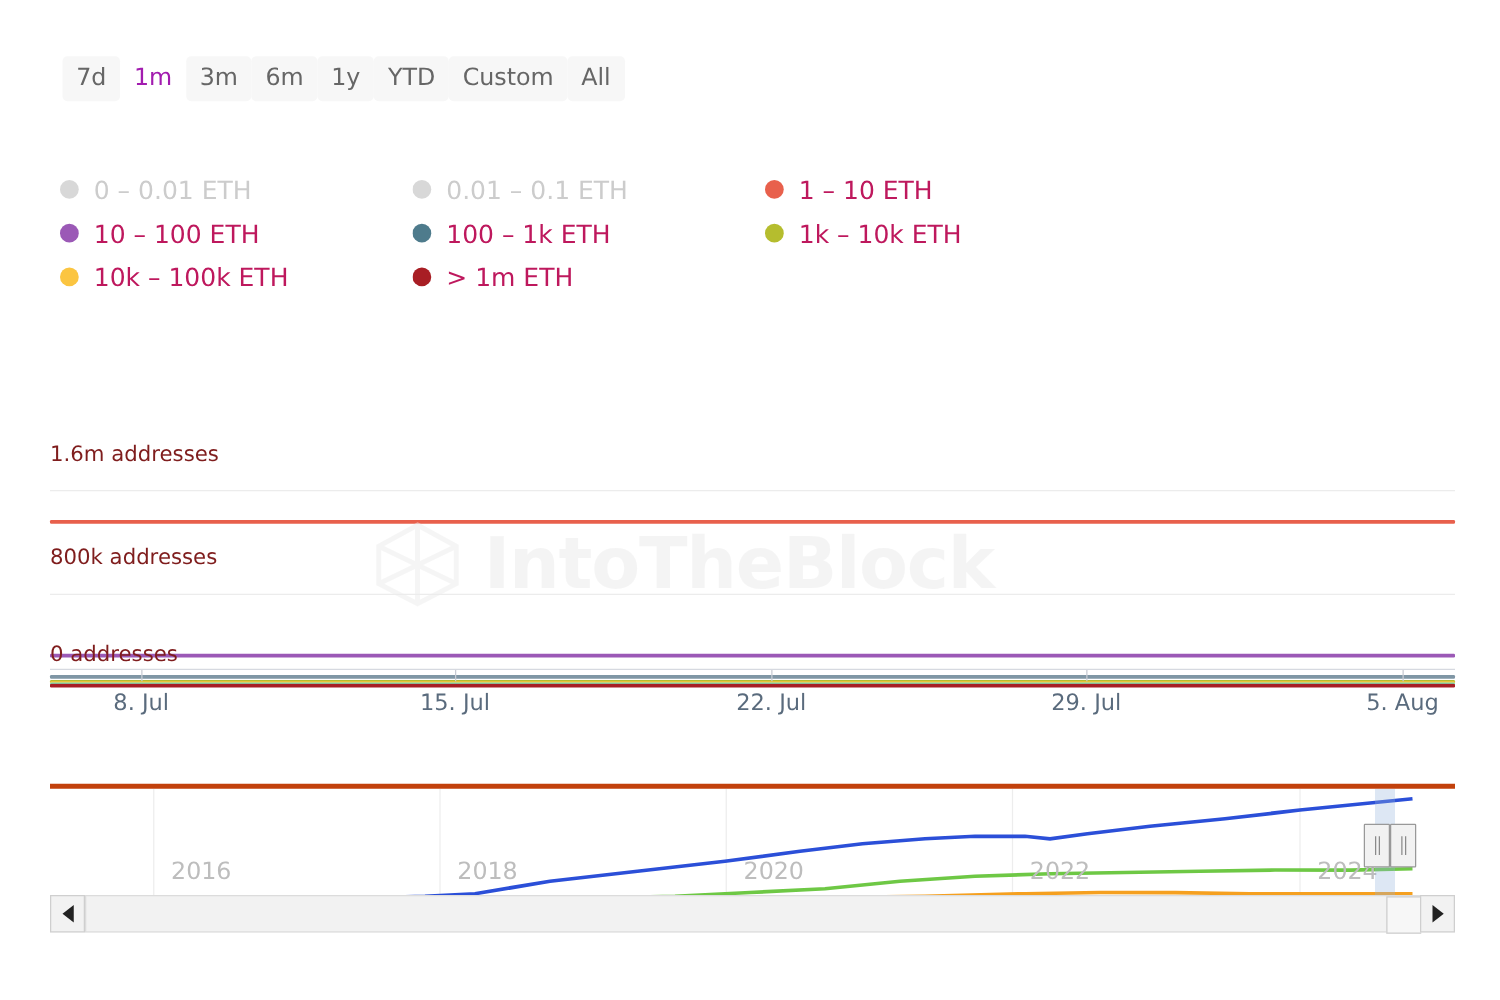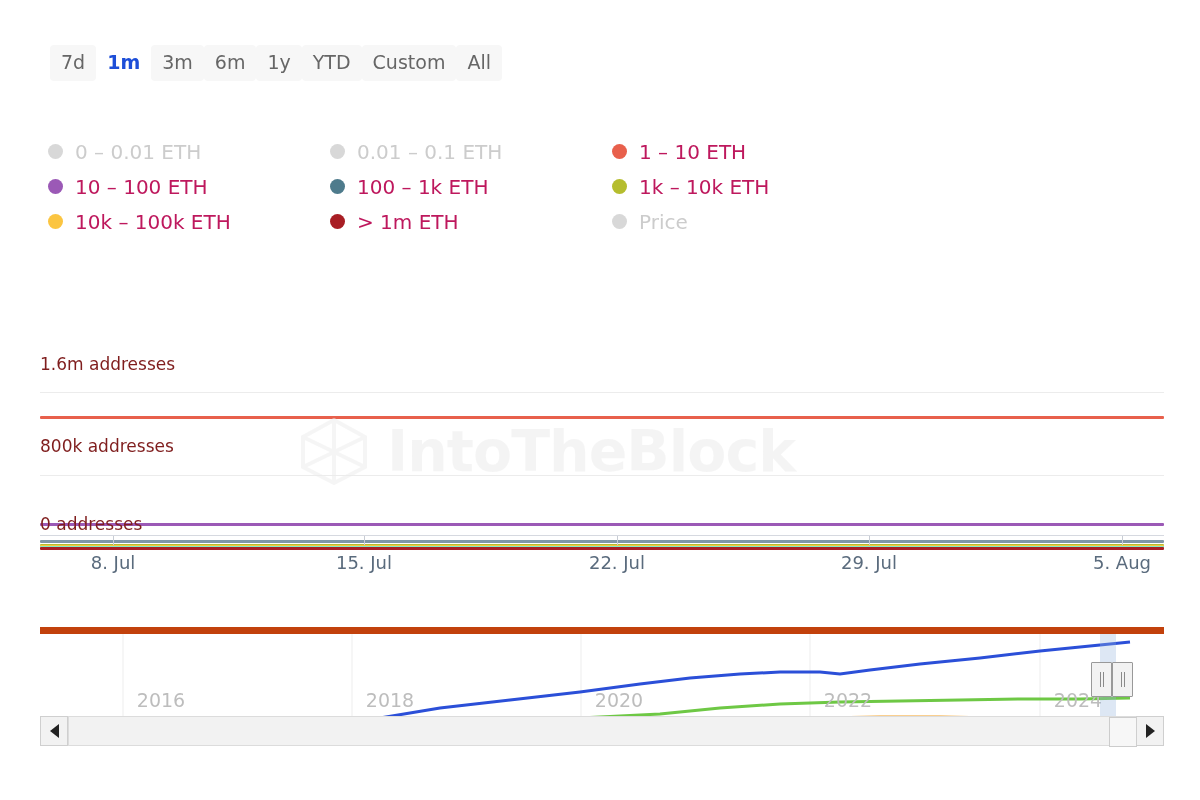--- a/index.html
+++ b/index.html
@@ -30,22 +30,22 @@
     padding: 8px 11px 9px 11px;
     border-radius: 4px;
     background: #f7f7f7;
     color: #666666;
     cursor: pointer;
     white-space: nowrap;
     font-family: "DejaVu Sans", "Liberation Sans", sans-serif;
   }
   .range-btn.selected {
     background: transparent;
-    color: #1d4ed8;
-    font-weight: bold;
+    color: #a21caf;
+    font-weight: normal;
   }
 
   
   .legend {
     position: absolute;
     left: 48px;
     top: 134px;
     width: 870px;
     display: flex;
     flex-wrap: wrap;
@@ -155,21 +155,21 @@
     font-family: "DejaVu Sans", "Liberation Sans", sans-serif;
   }
 
   
   .navigator {
     position: absolute;
     left: 40px;
     top: 627px;
     width: 1124px;
     height: 90px;
-    border-top: 7px solid #c2410c;
+    border-top: 4px solid #c2410c;
     background: #ffffff;
     overflow: hidden;
   }
   .nav-year {
     position: absolute;
     top: 55px;
     font-size: 19px;
     color: #bdbdbd;
     transform: translateX(-50%);
   }
@@ -288,24 +288,20 @@
       <span class="legend-dot" style="background: rgb(181, 189, 46);"></span>
       <span class="legend-label">1k – 10k ETH</span>
     </div>
     <div class="legend-item">
       <span class="legend-dot" style="background: rgb(251, 197, 65);"></span>
       <span class="legend-label">10k – 100k ETH</span>
     </div>
     <div class="legend-item">
       <span class="legend-dot" style="background: rgb(168, 30, 36);"></span>
       <span class="legend-label">&gt; 1m ETH</span>
-    </div>
-    <div class="legend-item disabled">
-      <span class="legend-dot" style="background: rgb(216, 216, 216);"></span>
-      <span class="legend-label">Price</span>
     </div>
   </div>
 
 <div class="chart">
   <div class="plot">
 
     <div class="gridline" style="top:47px;"></div>
     <div class="gridline" style="top:130px;"></div>
     <div class="gridline" style="top:196px;"></div>
 

